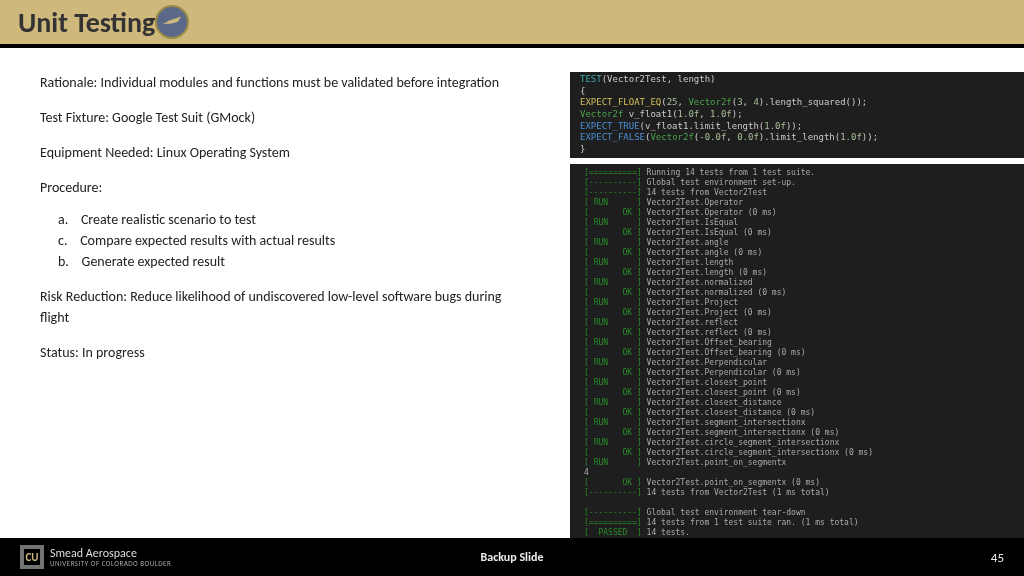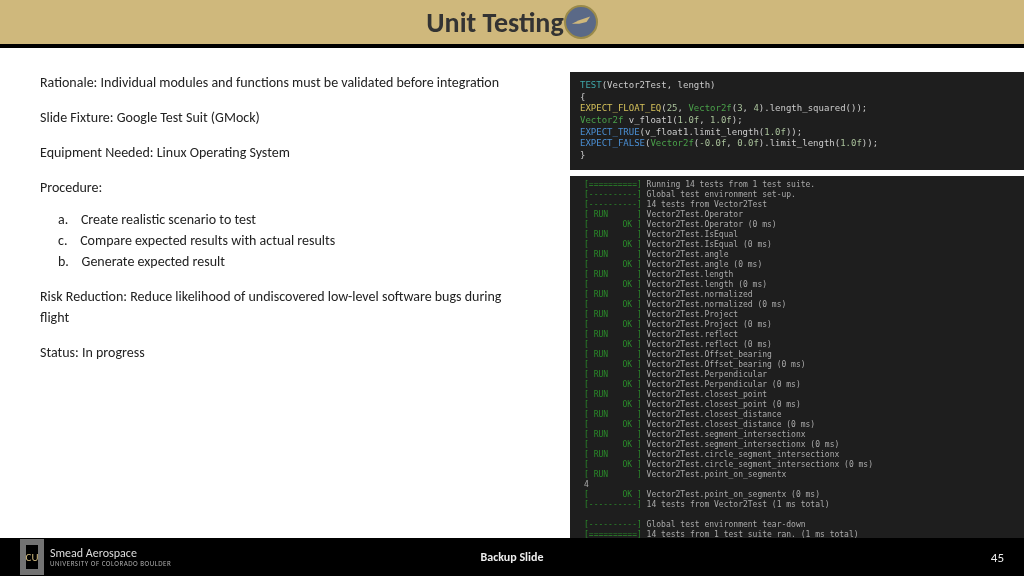--- a/index.html
+++ b/index.html
@@ -1,37 +1,37 @@
 <!DOCTYPE html>
 <html><head>
 <meta charset="utf-8">
 <style>
 *{margin:0;padding:0;box-sizing:border-box}
 body{width:1024px;height:576px;background:#fff;font-family:Calibri,Arial,sans-serif;position:relative;overflow:hidden}
-.header{height:48px;background:#cfb87c;display:flex;align-items:center;justify-content:center;padding:0 18px;border-bottom:4px solid #000}
+.header{height:48px;background:#cfb87c;display:flex;align-items:center;justify-content:flex-start;padding:0 18px;border-bottom:4px solid #000}
 .title{font-size:28px;font-weight:bold;color:#333}
 .logo-circle{width:34px;height:34px;border-radius:50%;background:#5a6987;border:2px solid #9a8a4a;display:flex;align-items:center;justify-content:center}
 .logo-circle svg{width:22px;height:22px}
 .content{display:flex;padding:24px 0 0 40px}
 .left{width:480px;font-size:14px;line-height:1.5;color:#222}
 .left p{margin-bottom:14px}
 .left .label{font-weight:normal}
 .left ol{list-style:none;margin-left:18px;margin-bottom:14px}
 .right{flex:1;padding-left:50px}
-.code-block{background:#1e1e1e;font-family:Consolas,monospace;font-size:9px;color:#ccc;padding:8px 10px;line-height:1.3;margin-bottom:6px}
+.code-block{background:#1e1e1e;font-family:Consolas,monospace;font-size:9px;color:#ccc;padding:2px 10px;line-height:1.3;margin-bottom:6px}
 .kw-teal{color:#3fa8aa}
 .kw-blue{color:#4a8fd4}
 .kw-yellow{color:#d4c05a}
 .kw-green{color:#4aa04a}
 .kw-num{color:#a8c09a}
 .output-block{background:#1e1e1e;font-family:Consolas,monospace;font-size:8px;line-height:1.25;padding:4px 14px;white-space:pre;color:#aaa}
 .g{color:#2a8a2a}
 .footer{position:absolute;bottom:0;left:0;right:0;height:38px;background:#000;color:#eee;display:flex;align-items:center;padding:0 20px;font-size:11px}
 .footer-logo{display:flex;align-items:center;gap:6px}
-.cu-badge{width:24px;height:36px;border:6px solid #737373;display:flex;align-items:center;justify-content:center;color:#cfb87c;font-weight:normal;font-size:11px}
+.cu-badge{width:24px;height:24px;border:4px solid #737373;display:flex;align-items:center;justify-content:center;color:#cfb87c;font-weight:bold;font-size:11px}
 .footer-text{display:flex;flex-direction:column;line-height:1.1}
 .footer-text .t1{font-size:12px;color:#ddd}
 .footer-text .t2{font-size:7px;letter-spacing:0.5px;color:#aaa}
 .footer-center{position:absolute;left:50%;transform:translateX(-50%);font-weight:bold;font-size:12px}
 .footer-right{margin-left:auto;font-size:13px}
 </style>
 </head>
 <body>
 
 <div class="header">
@@ -39,21 +39,21 @@
   <div class="logo-circle">
     <svg viewBox="0 0 24 24">
         <path d="M2 14 L10 10 L22 6 L18 12 L10 14 Z" fill="#cfb87c"></path>
       </svg>
   </div>
 </div>
 
 <div class="content">
   <div class="left">
     <p><span class="label">Rationale:</span><span> Individual modules and functions must be validated before integration</span></p>
-    <p><span class="label">Slide Fixture:</span><span> Google Test Suit (GMock)</span></p>
+    <p><span class="label">Test Fixture:</span><span> Google Test Suit (GMock)</span></p>
     <p><span class="label">Equipment Needed:</span><span> Linux Operating System</span></p>
     <p style="margin-bottom:11px"><span class="label">Procedure:</span></p>
     <ol>
       <li>a.&nbsp;&nbsp;&nbsp;&nbsp;<span>Create realistic scenario to test</span></li>
       <li>c.&nbsp;&nbsp;&nbsp;&nbsp;<span>Compare expected results with actual results</span></li>
       <li>b.&nbsp;&nbsp;&nbsp;&nbsp;<span>Generate expected result</span></li>
     </ol>
     <p><span class="label">Risk Reduction:</span><span> Reduce likelihood of undiscovered low-level software bugs during flight</span></p>
     <p><span class="label">Status:</span><span> In progress</span></p>
   </div>

